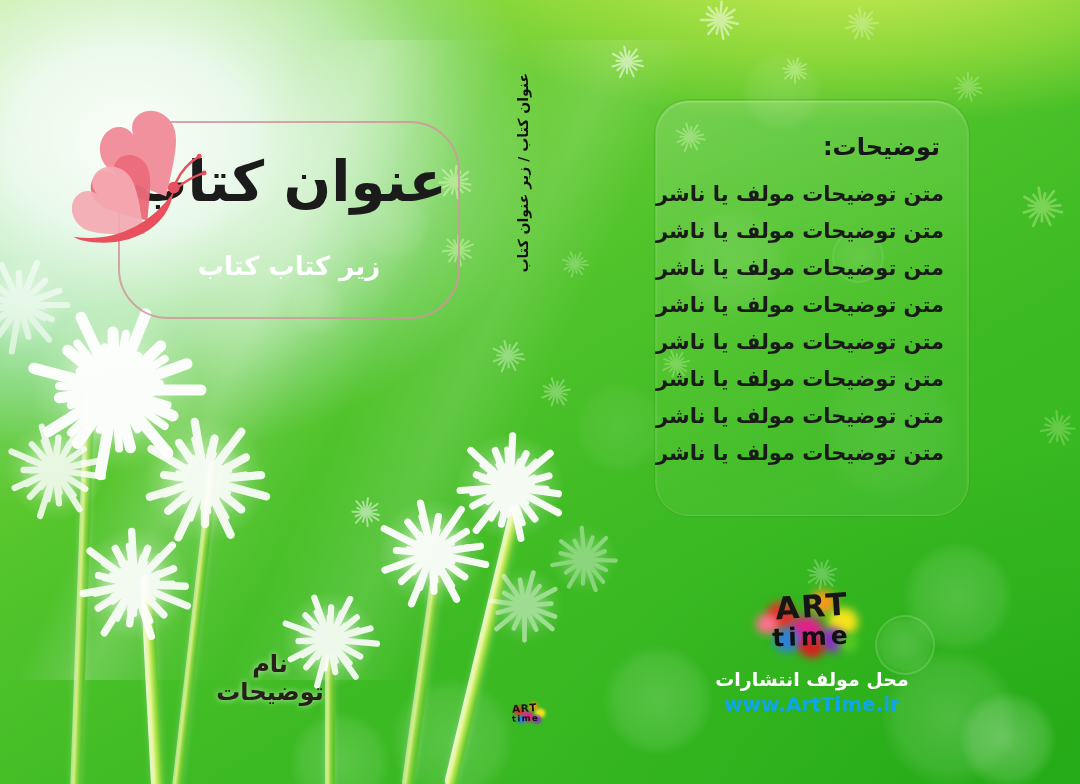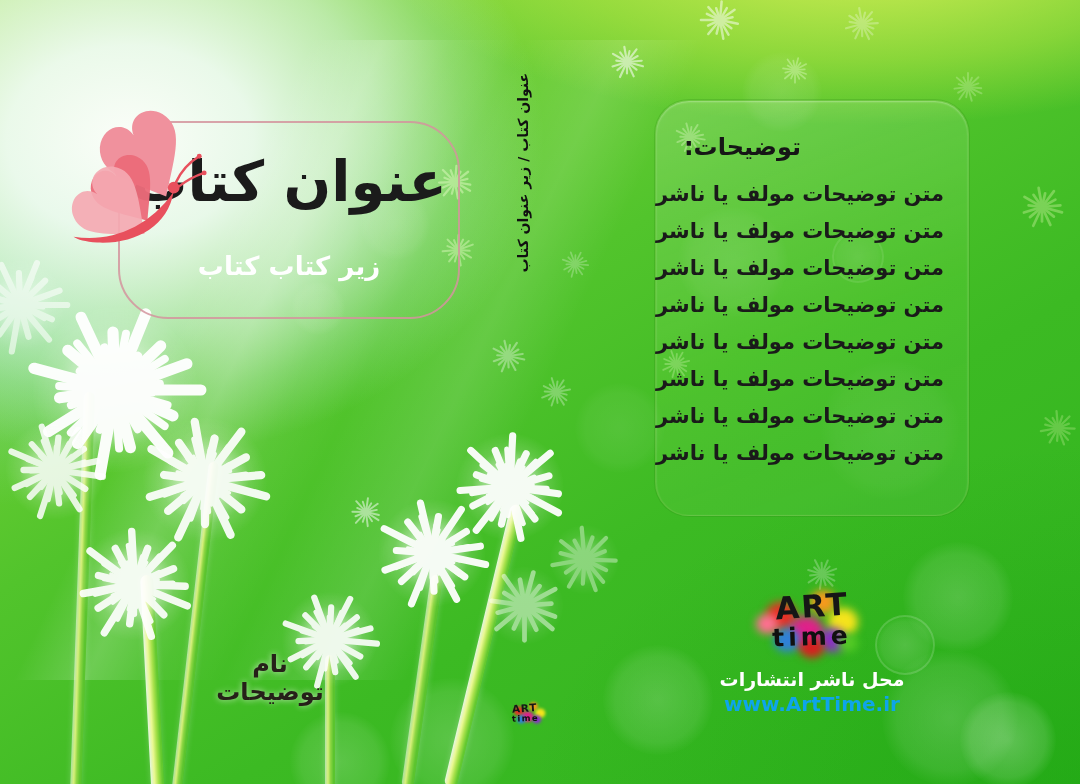--- a/index.html
+++ b/index.html
@@ -37,21 +37,21 @@
   .butterfly{position:absolute;left:50px;top:88px;width:162px;height:160px;}
   
   .spine-text{position:absolute;left:425px;top:158px;width:196px;height:26px;line-height:26px;
     transform:rotate(-90deg);direction:rtl;text-align:center;
     font-size:14px;font-weight:bold;color:#101010;white-space:nowrap;}
   
   .panel{position:absolute;left:655px;top:100px;width:312px;height:414px;border-radius:34px;
     background:linear-gradient(160deg, rgba(255,255,255,.16), rgba(190,255,130,.08) 55%, rgba(255,255,255,.05));
     border:1px solid rgba(110,195,70,.55);
     box-shadow:inset 0 1px 2px rgba(255,255,255,.32), 0 0 0 1px rgba(40,130,20,.22);}
-  .notes-header{margin:32px 28px 15px 28px;direction:rtl;text-align:left;
+  .notes-header{margin:32px 28px 15px 28px;direction:rtl;text-align:right;
     font-size:24px;font-weight:bold;color:#161616;}
   .notes{margin-top:12px;direction:rtl;}
   .note-line{text-align:left;font-size:21px;font-weight:bold;color:#1a1a1a;line-height:37px;}
   
   .publisher{position:absolute;left:712px;top:586px;width:200px;text-align:center;z-index:5;}
   .art-logo{position:relative;width:104px;height:74px;margin:0 auto;}
   .blob{position:absolute;border-radius:50%;filter:blur(4px);}
   .art-top{position:absolute;left:0;right:0;top:2px;font-size:31px;font-weight:800;
     letter-spacing:2px;color:#161616;transform:rotate(-4deg);}
   .art-bottom{position:absolute;left:0;right:0;top:36px;font-size:25px;font-weight:800;
@@ -265,21 +265,21 @@
       <div class="blob" style="left:68px;top:22px;width:30px;height:28px;background:#f5e41c"></div>
       <div class="blob" style="left:28px;top:30px;width:36px;height:32px;background:#e0218a"></div>
       <div class="blob" style="left:60px;top:42px;width:26px;height:24px;background:#8b2fc9"></div>
       <div class="blob" style="left:14px;top:42px;width:26px;height:24px;background:#2f80d9"></div>
       <div class="blob" style="left:78px;top:48px;width:20px;height:18px;background:#54cc24"></div>
       <div class="blob" style="left:-4px;top:28px;width:22px;height:20px;background:#ff6f91"></div>
       <div class="blob" style="left:40px;top:52px;width:24px;height:20px;background:#d81f1f"></div>
       <div class="art-top">ART</div>
       <div class="art-bottom">time</div>
     </div>
-    <div class="pub-caption">محل ناشر انتشارات</div>
+    <div class="pub-caption">محل مولف انتشارات</div>
     <div class="pub-site">www.ArtTime.ir</div>
   </div>
 
   <div class="mini-logo">
     <div class="art-logo">
       <div class="blob" style="left:6px;top:16px;width:30px;height:28px;background:#e63226"></div>
       <div class="blob" style="left:50px;top:4px;width:26px;height:24px;background:#f59a1e"></div>
       <div class="blob" style="left:68px;top:22px;width:30px;height:28px;background:#f5e41c"></div>
       <div class="blob" style="left:28px;top:30px;width:36px;height:32px;background:#e0218a"></div>
       <div class="blob" style="left:60px;top:42px;width:26px;height:24px;background:#8b2fc9"></div>

